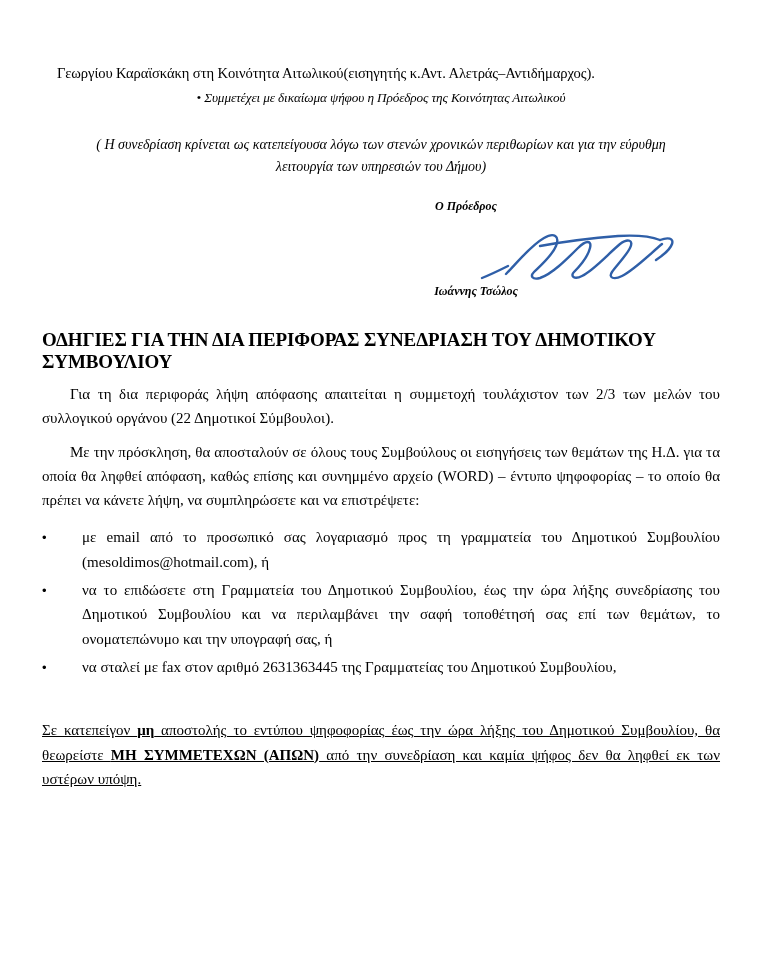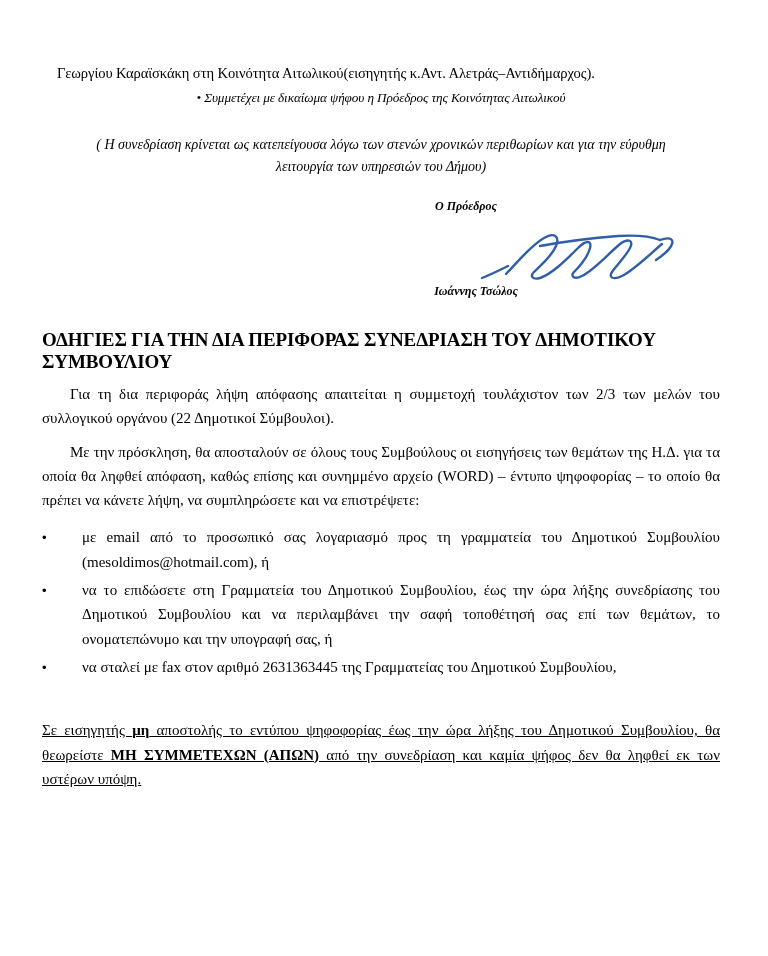--- a/index.html
+++ b/index.html
@@ -159,15 +159,15 @@
     <span class="bullet-mark">•</span>
     <span class="bullet-text">να σταλεί με fax  στον  αριθμό  2631363445  της Γραμματείας του Δημοτικού Συμβουλίου,</span>
   </div>
 
 
   <div class="gap-md"></div>
 
 
   <div class="gap-md"></div>
 
-  <div class="para underlined-block"><span>Σε εισηγητής </span><b>μη</b><span> αποστολής το εντύπου ψηφοφορίας έως την ώρα λήξης του Δημοτικού Συμβουλίου, θα θεωρείστε </span><b>ΜΗ ΣΥΜΜΕΤΕΧΩΝ (ΑΠΩΝ)</b><span> από την συνεδρίαση και καμία ψήφος δεν θα ληφθεί εκ των υστέρων υπόψη.</span></div>
+  <div class="para underlined-block"><span>Σε κατεπείγον </span><b>μη</b><span> αποστολής το εντύπου ψηφοφορίας έως την ώρα λήξης του Δημοτικού Συμβουλίου, θα θεωρείστε </span><b>ΜΗ ΣΥΜΜΕΤΕΧΩΝ (ΑΠΩΝ)</b><span> από την συνεδρίαση και καμία ψήφος δεν θα ληφθεί εκ των υστέρων υπόψη.</span></div>
 
 </div>
 
 </body></html>

